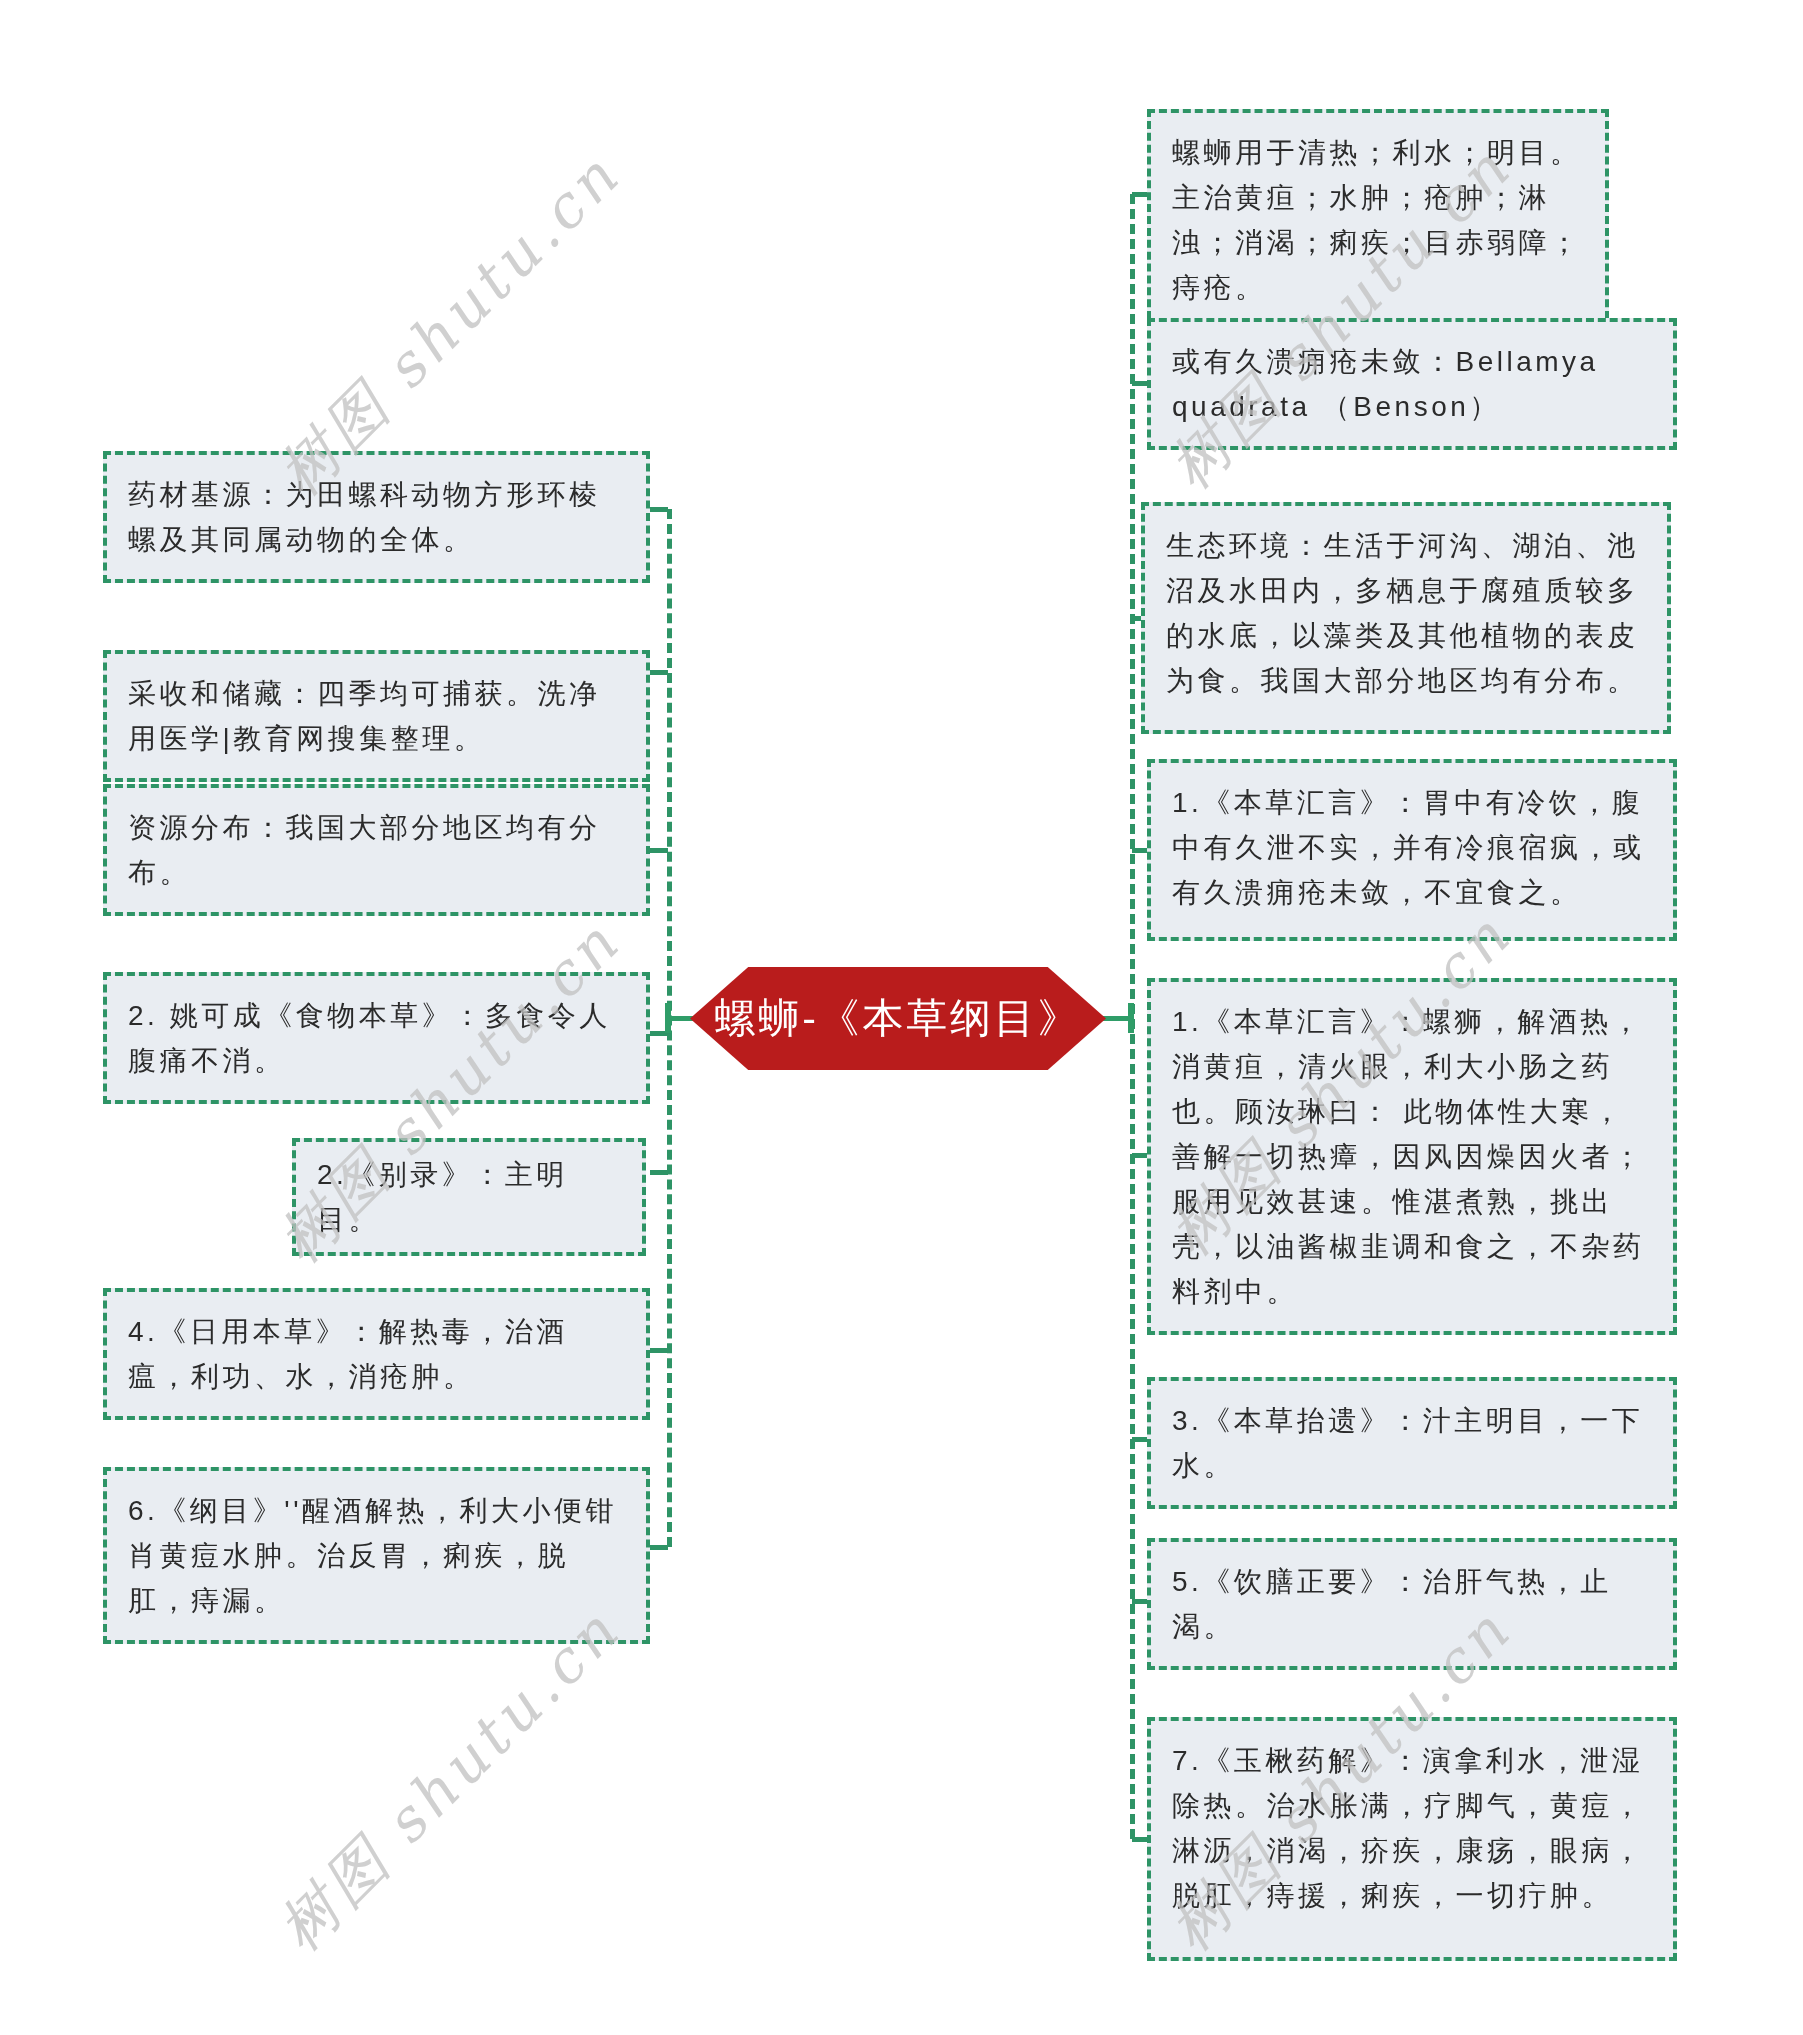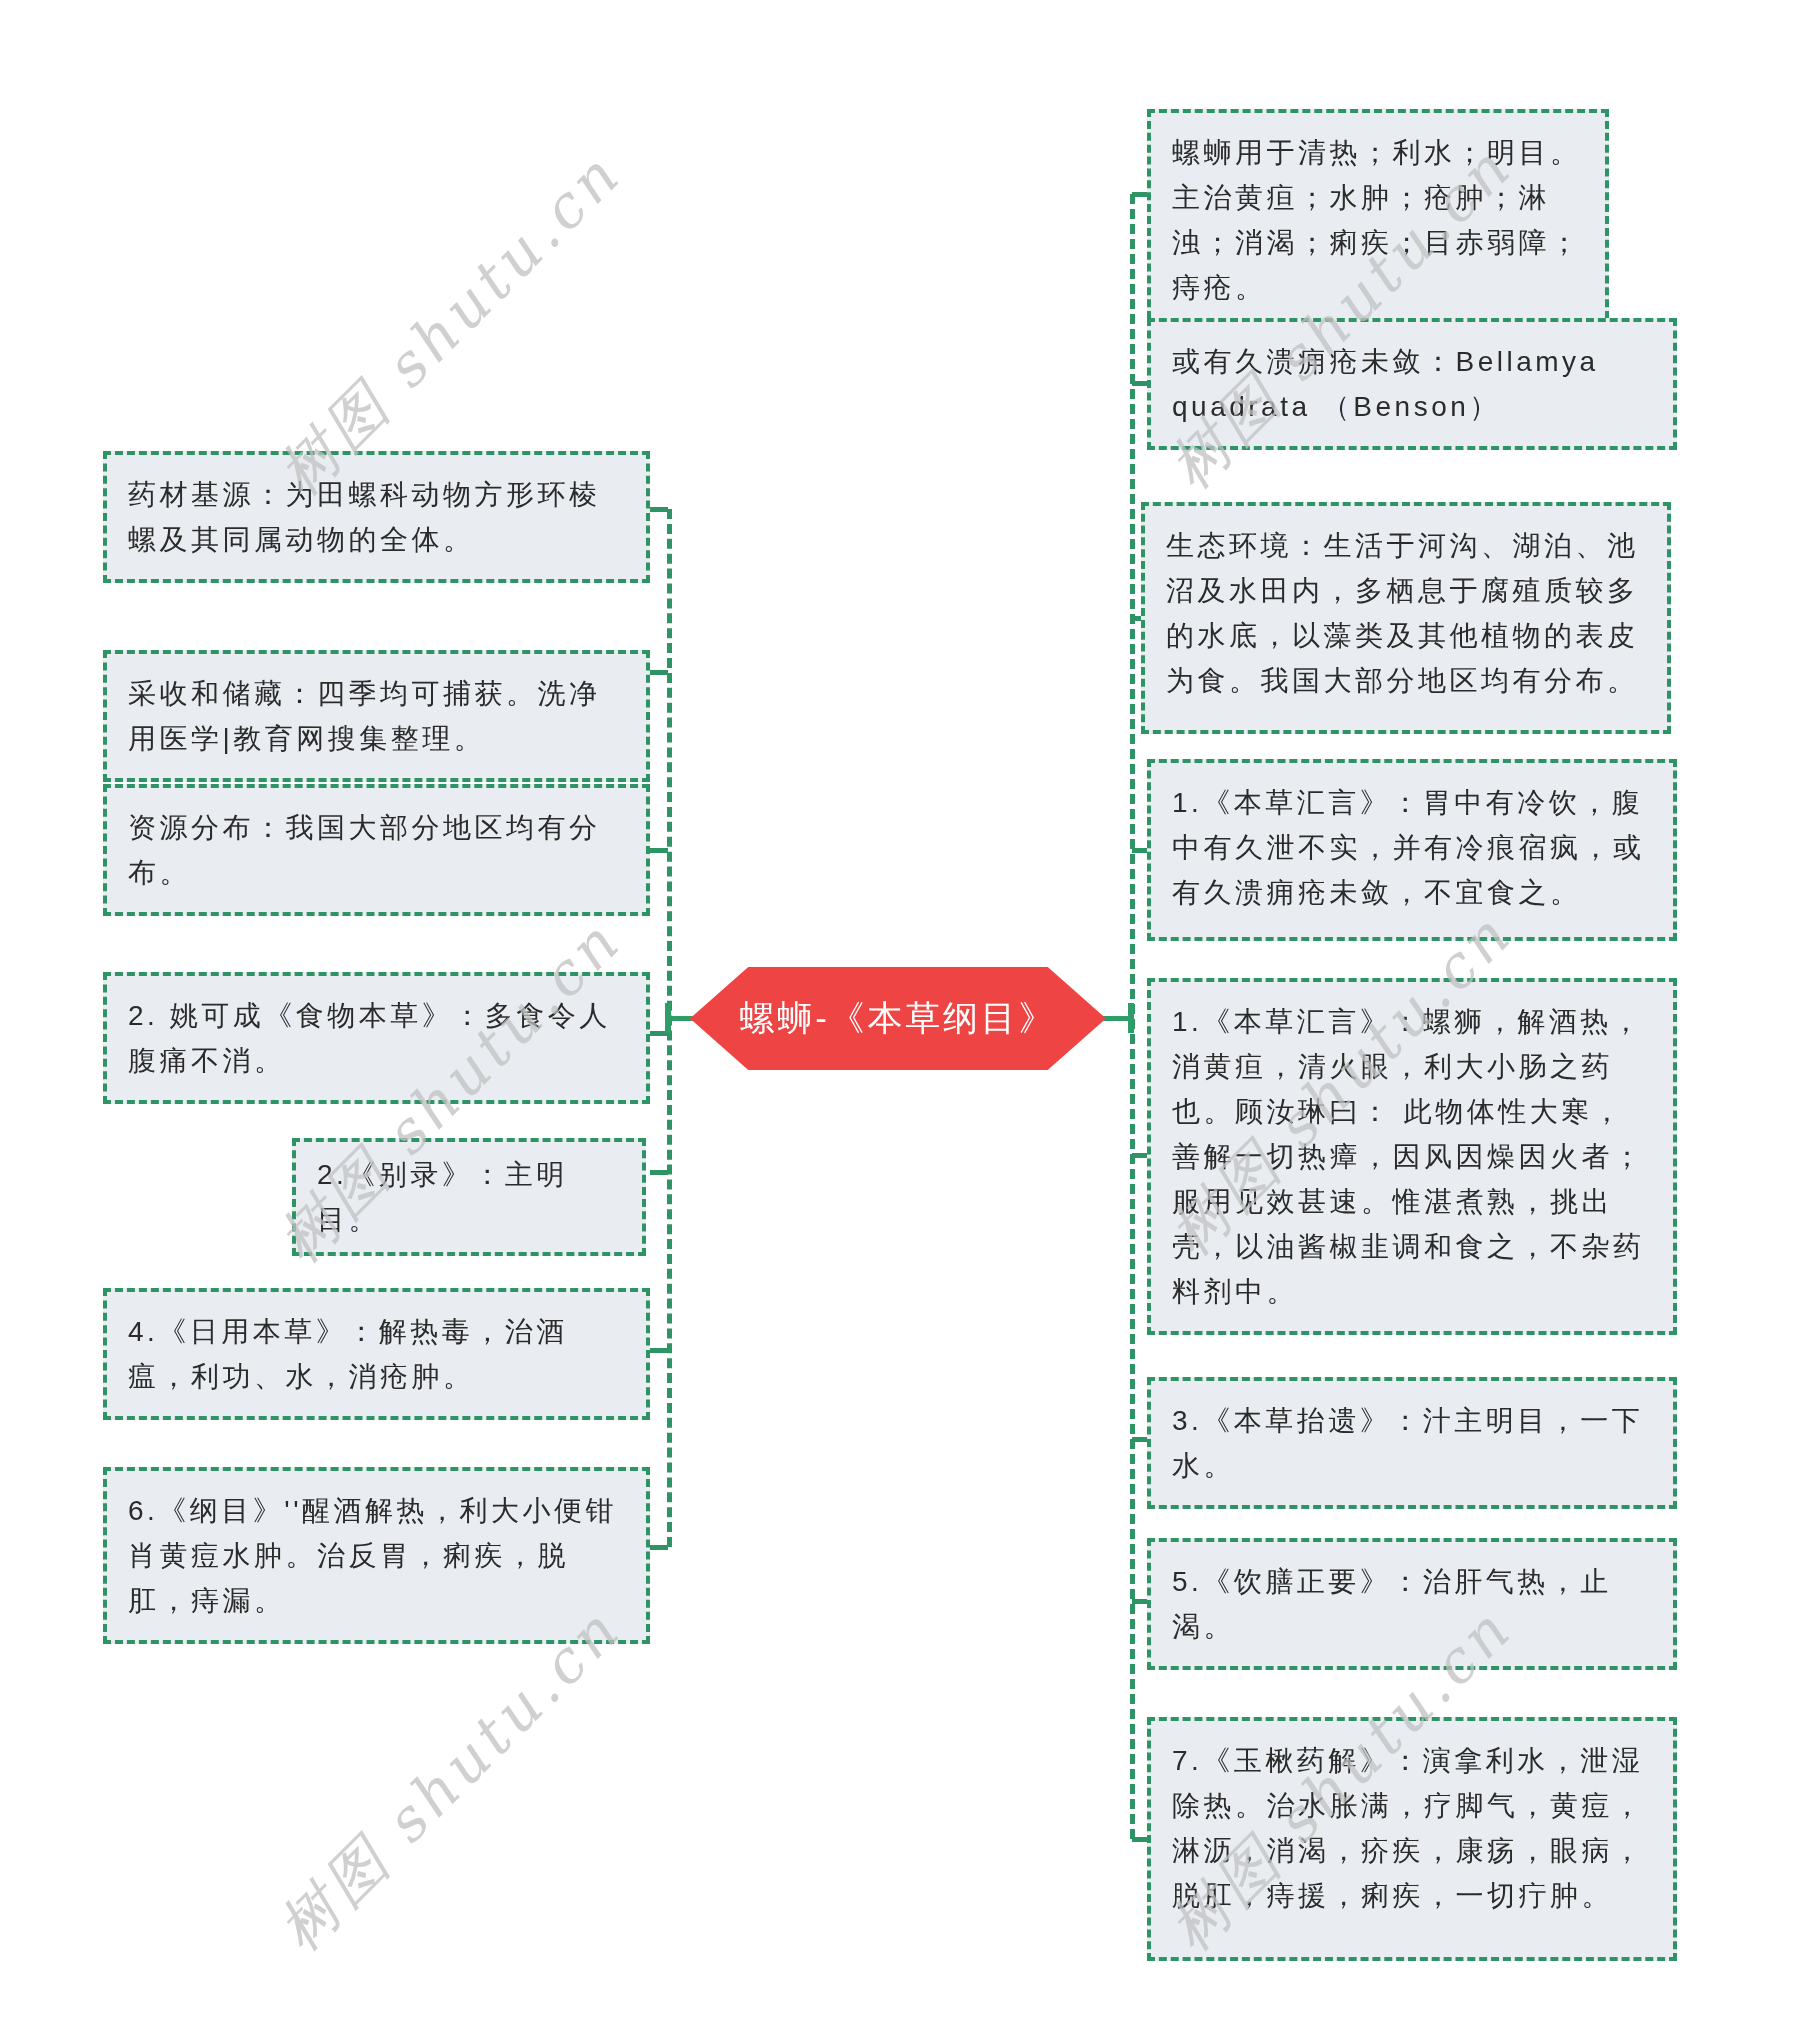--- a/index.html
+++ b/index.html
@@ -42,25 +42,25 @@
   }
   .tick{
     position:absolute;
     width:6.3px;height:30px;
     background:#2f9d68;
     z-index:3;
   }
   .root{
     position:absolute;
     left:690px;top:967px;width:416px;height:103px;
-    background:#ef4444;
+    background:#b91c1c;
     clip-path:polygon(0 50%,14% 0,86% 0,100% 50%,86% 100%,14% 100%);
     color:#ffffff;
     display:flex;align-items:center;justify-content:center;
-    font-size:35px;
+    font-size:41px;
     letter-spacing:2.8px;
     font-weight:500;
     z-index:4;
   }
   .wm{
     position:absolute;
     color:rgba(192,192,192,0.75);
     font-family:"DejaVu Serif","Liberation Serif",serif;
     font-style:italic;
     font-size:59px;

